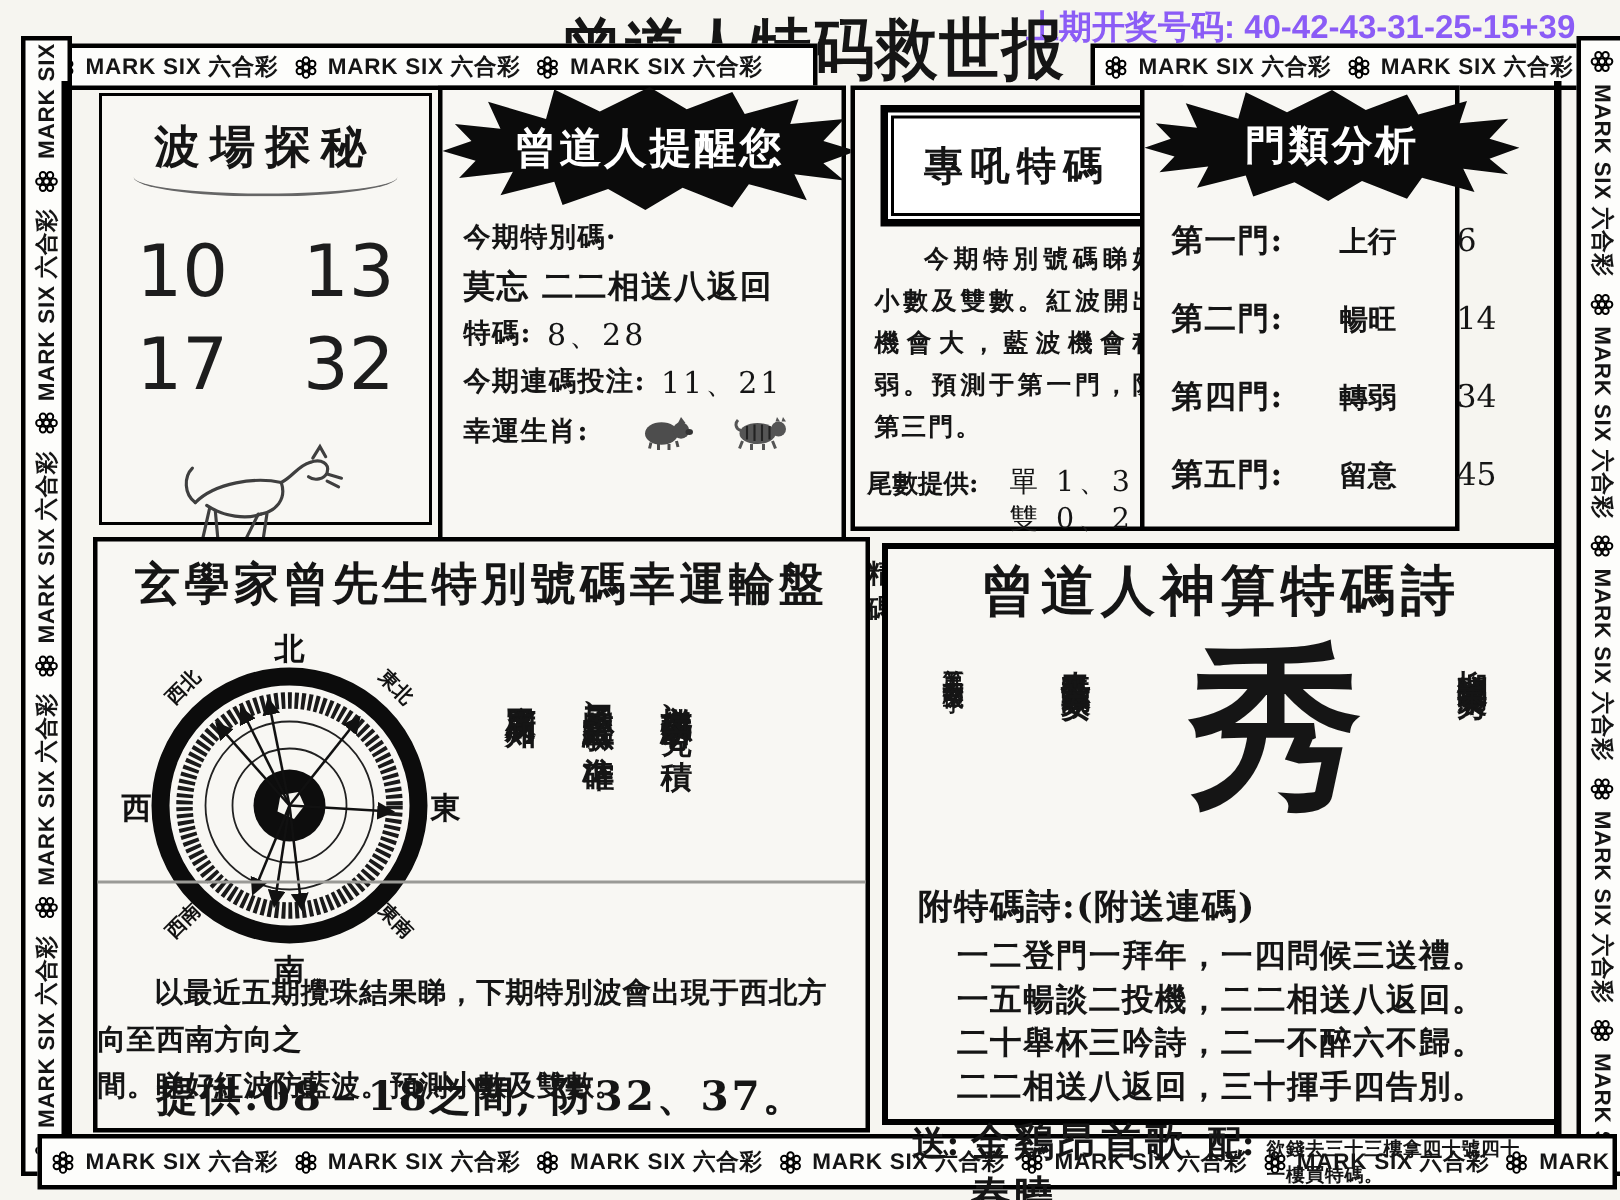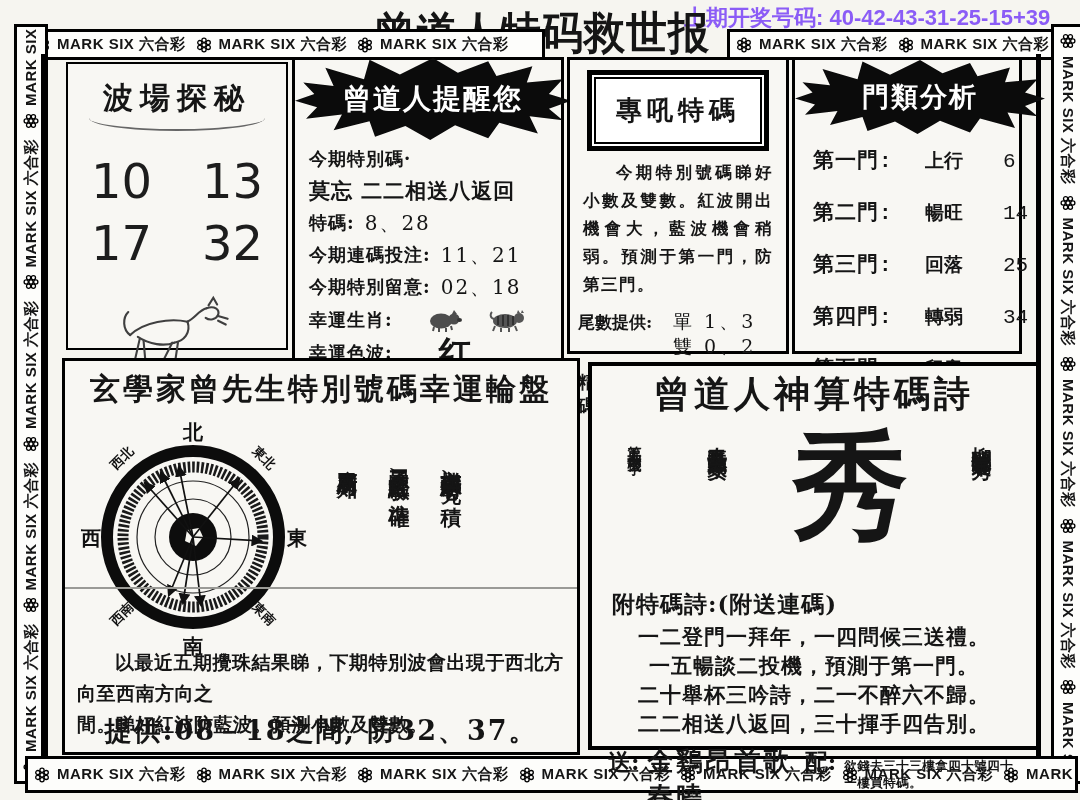--- a/index.html
+++ b/index.html
@@ -58,37 +58,37 @@
        letter-spacing:5px;padding:14px 2px;}
   .p3 .para{margin:8px 13px 0;font-size:16.5px;font-weight:600;line-height:28px;
        letter-spacing:1.5px;text-indent:2em;text-align:justify;}
   .weishu{display:grid;grid-template-columns:95px auto;margin:10px 8px 0 8px;}
   .weishu .lab{font-weight:900;font-size:17px;padding-top:2px;}
   .weishu .vals{font-size:19px;line-height:25px;letter-spacing:3px;}
   .jingxuan{display:flex;margin:10px 8px 0 8px;align-items:baseline;}
   .jingxuan .lab{font-weight:900;font-size:18px;}
   .jingxuan .val{font-size:19px;margin-left:10px;letter-spacing:1px;}
   
-  .p4{left:792px;top:57px;width:230px;height:297px;font-family:Liberation Mono, monospace;}
+  .p4{left:760px;top:57px;width:213px;height:297px;}
   .p4 .burst{width:250px;height:74px;font-size:27px;letter-spacing:2px;margin-top:0;}
   .mrows{padding:12px 14px 0 18px;}
   .mrow{display:grid;grid-template-columns:112px 78px auto;align-items:baseline;margin-bottom:24px;}
   .mlab{font-weight:900;font-size:21px;letter-spacing:1px;}
   .mstat{font-weight:900;font-size:19px;}
   .mval{font-size:21px;}
   
   .p5{left:62px;top:358px;width:518px;height:397px;}
   .p5 .ttl{text-align:center;font-size:30px;font-weight:900;letter-spacing:3px;margin-top:8px;}
   .wheel{position:absolute;left:8px;top:56px;}
   .vcols{position:absolute;left:268px;top:92px;height:190px;display:flex;flex-direction:row-reverse;
        gap:24px;align-items:flex-start;}
   .vtext{writing-mode:vertical-rl;text-orientation:upright;font-size:21px;font-weight:800;
        letter-spacing:2px;}
   .hline{position:absolute;left:0;top:226px;width:100%;height:2px;background:#9a9a96;}
-  .p5 .para{position:absolute;left:12px;right:10px;top:286px;font-size:19px;font-weight:600;
+  .p5 .para{position:absolute;left:0;right:10px;top:286px;font-size:19px;font-weight:600;
        line-height:31px;letter-spacing:.5px;}
   .p5 .para .l1{text-indent:2em;}
   .p5 .tip{position:absolute;left:0;width:100%;top:352px;text-align:center;font-size:27px;
        font-weight:900;letter-spacing:2px;}
   
   .p6{left:588px;top:362px;width:452px;height:388px;border-width:4px;}
   .p6 .ttl{text-align:center;font-size:36px;font-weight:900;letter-spacing:4px;margin-top:4px;}
   .cols{display:flex;justify-content:space-between;align-items:flex-start;margin:12px 40px 0 34px;height:152px;}
   .col-issue{font-size:14px;font-weight:700;padding-top:4px;}
   .col-mid{font-size:20px;font-weight:700;}
@@ -322,46 +322,38 @@
         </div>
       <div class="tline">
         <span class="tlab">特碼:</span>
         <span class="tval">8、28</span>
       </div>
       <div class="tline">
         <span class="tlab">今期連碼投注:</span>
         <span class="tval">11、21</span>
       </div>
       <div class="tline">
-        <span class="tlab">今期特別留意:</span>
-        <span class="tval">02、18</span>
-      </div>
-      <div class="tline">
         <span class="tlab">幸運生肖:</span>
         <span class="zoo">
           <svg width="36" height="24" viewBox="0 0 36 24">
             <ellipse cx="14" cy="13" rx="11" ry="7.5" fill="#4d4d4d"></ellipse>
             <circle cx="27" cy="11" r="5.5" fill="#4d4d4d"></circle>
             <ellipse cx="32.5" cy="12" rx="2.5" ry="2" fill="#333"></ellipse>
             <path d="M25,6 l2,-4 l3,4" fill="#4d4d4d"></path>
             <path d="M7,19 l-1,4 M12,20 l0,4 M19,20 l0,4 M24,18 l1,4" stroke="#4d4d4d" stroke-width="2"></path>
           </svg>
           <svg width="38" height="24" viewBox="0 0 38 24">
             <ellipse cx="16" cy="13" rx="12" ry="7" fill="#555"></ellipse>
             <circle cx="30" cy="10" r="5" fill="#555"></circle>
             <path d="M28,5 l1,-3 l2,3 M32,5 l1,-3 l2,3" fill="#555"></path>
             <path d="M9,8 v9 M14,7 v11 M19,7 v11 M24,8 v9" stroke="#222" stroke-width="1.4"></path>
             <path d="M6,18 l-2,5 M12,20 l0,4 M20,20 l0,4 M26,18 l2,5 M5,11 c-4,-1 -4,-5 -2,-7" stroke="#555" stroke-width="2" fill="none"></path>
           </svg>
         </span>
       </div>
-      <div class="tline">
-        <span class="tlab">幸運色波:</span>
-        <span class="sebo">红</span>
-      </div>
     </div>
   </div>
 
   <div class="panel p3">
     <div class="hdrbox">
       <div class="in">專吼特碼</div>
     </div>
     <div class="para">今期特別號碼睇好小數及雙數。紅波開出機會大，藍波機會稍弱。預測于第一門，防第三門。</div>
     <div class="weishu">
       <span class="lab">尾數提供:</span>
@@ -381,25 +373,20 @@
     <div class="mrows">
       <div class="mrow">
         <span class="mlab">第一門:</span>
         <span class="mstat">上行</span>
         <span class="mval">6</span>
       </div>
       <div class="mrow">
         <span class="mlab">第二門:</span>
         <span class="mstat">暢旺</span>
         <span class="mval">14</span>
-      </div>
-      <div class="mrow">
-        <span class="mlab">第三門:</span>
-        <span class="mstat">回落</span>
-        <span class="mval">25</span>
       </div>
       <div class="mrow">
         <span class="mlab">第四門:</span>
         <span class="mstat">轉弱</span>
         <span class="mval">34</span>
       </div>
       <div class="mrow">
         <span class="mlab">第五門:</span>
         <span class="mstat">留意</span>
         <span class="mval">45</span>
@@ -454,21 +441,21 @@
     <div class="ttl">曾道人神算特碼詩</div>
     <div class="cols">
       <span class="vtext col-issue">第五十二期玄機字</span>
       <span class="vtext col-mid">春臺臥犬萬家安</span>
       <span class="bigchar">秀</span>
       <span class="vtext col-mid">柳浪聞鶯千裏秀</span>
     </div>
     <div class="fu">附特碼詩:(附送連碼)</div>
     <div class="poem">
       <div>一二登門一拜年，一四問候三送禮。</div>
-      <div>一五暢談二投機，預測于第一門。</div>
+      <div>一五暢談二投機，二二相送八返回。</div>
       <div>二十舉杯三吟詩，二一不醉六不歸。</div>
       <div>二二相送八返回，三十揮手四告別。</div>
     </div>
     <div class="songrow">
       <span class="songlab">送:</span>
       <span class="songval">金鷄昂首歌春曉</span>
       <span class="peilab">配:</span>
       <span class="peinote">欲錢去三十三樓拿四十號四十一樓買特碼。</span>
     </div>
   </div>

